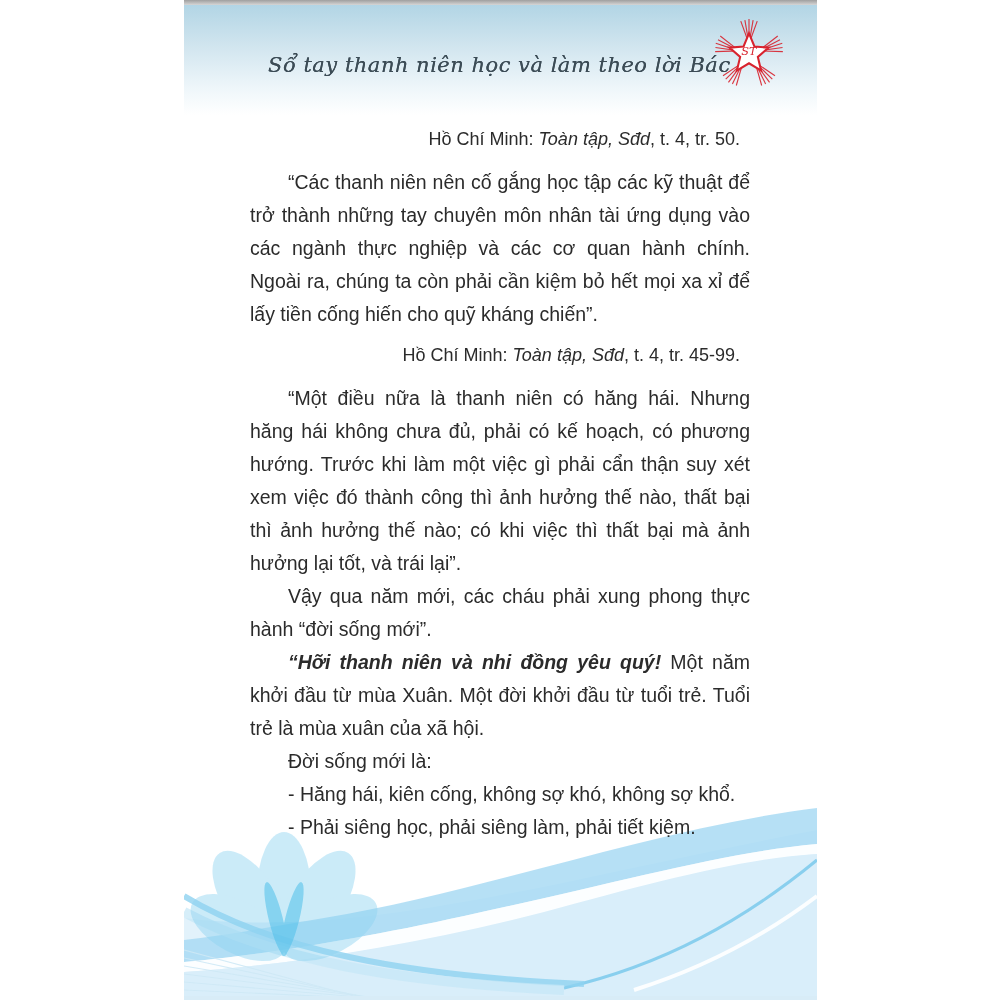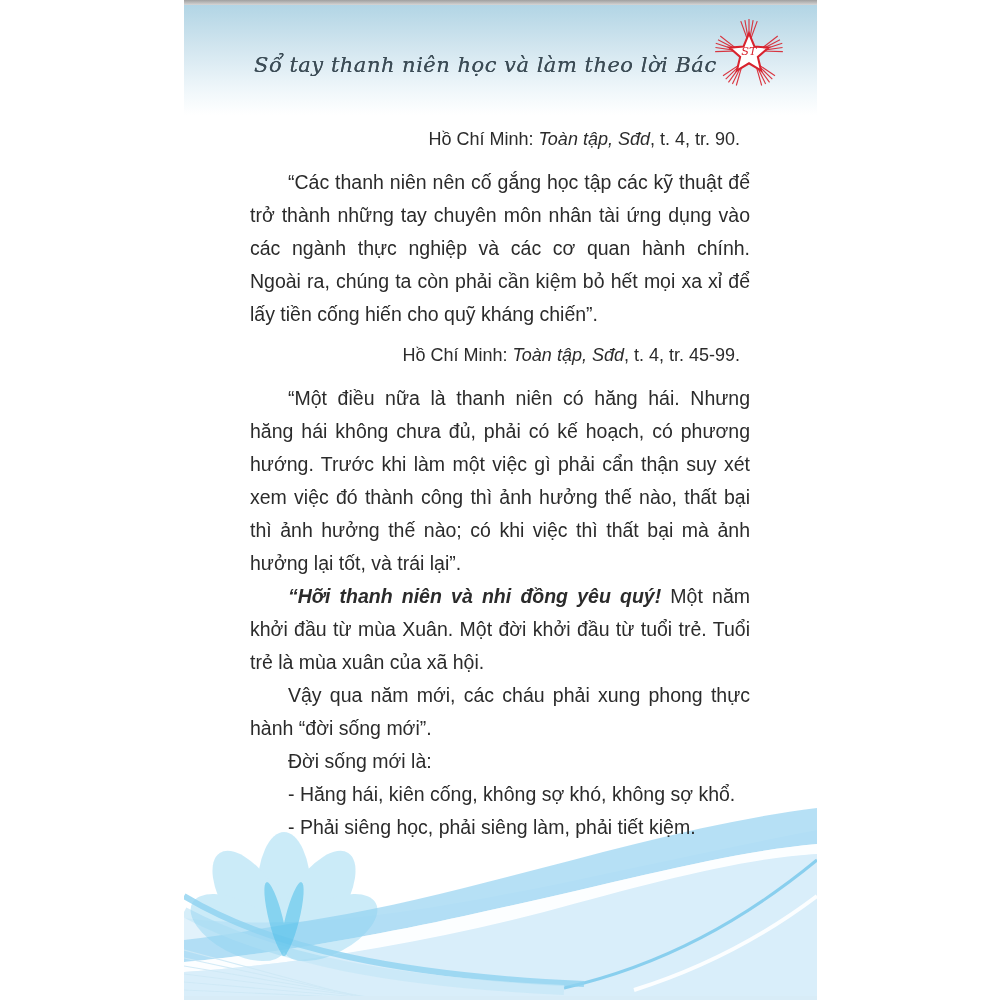--- a/index.html
+++ b/index.html
@@ -8,21 +8,21 @@
     position:absolute;left:184px;top:0;width:633px;height:1000px;
     background:#ffffff;overflow:hidden;
   }
   .top-bar{height:5px;background:linear-gradient(#9f9f9f,#d6d6d6);}
   .header{
     height:110px;
     background:linear-gradient(180deg,#b2d5e5 0%,#cfe4ee 35%,#eef6fa 75%,#ffffff 100%);
     position:relative;
   }
   .header-title{
-    position:absolute;left:70px;top:48px;
+    position:absolute;left:84px;top:48px;
     font-family:"DejaVu Serif",serif;font-style:italic;
     font-size:21px;color:#3c4c56;letter-spacing:0.5px;
     text-shadow:0 0 0.4px #3c4c56;
   }
   .logo{position:absolute;right:32px;top:12px;width:72px;height:72px;}
   .body-text{
     position:relative;z-index:2;
     margin:6px 67px 0 66px;
     font-size:19.5px;line-height:33px;color:#2b2b2b;
     text-align:justify;
@@ -88,32 +88,32 @@
         </g>
       </g>
       <path d="M35,16 L40.3,28.7 L54,29.8 L43.6,38.8 L46.8,52.2 L35,45 L23.2,52.2 L26.4,38.8 L16,29.8 L29.7,28.7 Z" fill="#ffffff" stroke="#d8232e" stroke-width="2"></path>
       <text x="35" y="37" text-anchor="middle" font-size="11" font-style="italic" font-family="DejaVu Serif, serif" fill="#d8232e">ST</text>
     </svg>
   </div>
 
   <div class="body-text">
 
 
-    <p class="cite"><span>Hồ Chí Minh: </span><span class="it">Toàn tập, Sđd</span><span>, t. 4, tr. 90.</span></p>
+    <p class="cite"><span>Hồ Chí Minh: </span><span class="it">Toàn tập, Sđd</span><span>, t. 4, tr. 50.</span></p>
 
     <p class="quote">“Các thanh niên nên cố gắng học tập các kỹ thuật để trở thành những tay chuyên môn nhân tài ứng dụng vào các ngành thực nghiệp và các cơ quan hành chính. Ngoài ra, chúng ta còn phải cần kiệm bỏ hết mọi xa xỉ để lấy tiền cống hiến cho quỹ kháng chiến”.</p>
 
     <p class="cite"><span>Hồ Chí Minh: </span><span class="it">Toàn tập, Sđd</span><span>, t. 4, tr. 45-99.</span></p>
 
     <p class="quote">“Một điều nữa là thanh niên có hăng hái. Nhưng hăng hái không chưa đủ, phải có kế hoạch, có phương hướng. Trước khi làm một việc gì phải cẩn thận suy xét xem việc đó thành công thì ảnh hưởng thế nào, thất bại thì ảnh hưởng thế nào; có khi việc thì thất bại mà ảnh hưởng lại tốt, và trái lại”.</p>
 
 
+    <p class="quote">Vậy qua năm mới, các cháu phải xung phong thực hành “đời sống mới”.</p>
+
     <p class="quote"><span class="lead-it">“Hỡi thanh niên và nhi đồng yêu quý!</span><span> Một năm khởi đầu từ mùa Xuân. Một đời khởi đầu từ tuổi trẻ. Tuổi trẻ là mùa xuân của xã hội.</span></p>
-
-    <p class="quote">Vậy qua năm mới, các cháu phải xung phong thực hành “đời sống mới”.</p>
 
     <p class="quote">Đời sống mới là:</p>
 
     <p class="quote">- Hăng hái, kiên cống, không sợ khó, không sợ khổ.</p>
 
     <p class="quote">- Phải siêng học, phải siêng làm, phải tiết kiệm.</p>
   </div>
 
   <svg class="decor" viewBox="0 0 633 200" preserveAspectRatio="none">
 

